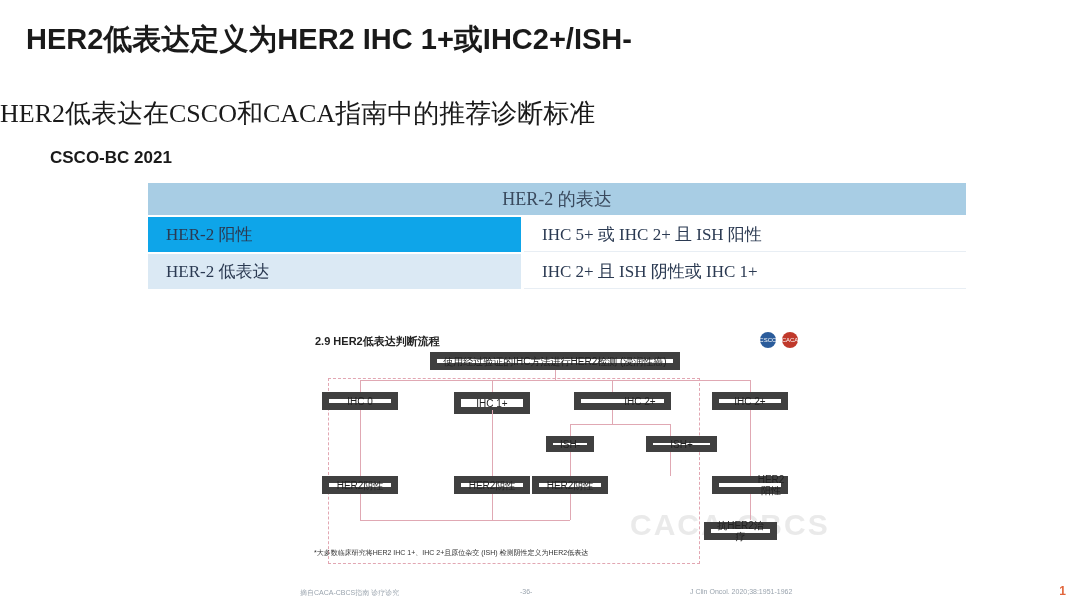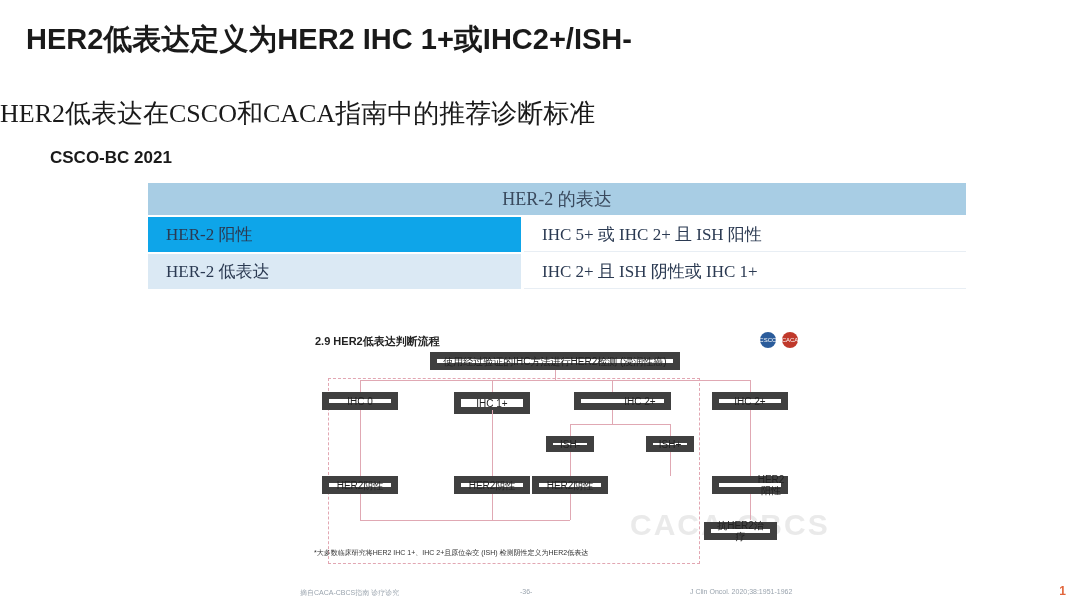--- a/index.html
+++ b/index.html
@@ -271,21 +271,21 @@
     <div class="flow-box" style="left:154px; top:62px; width:76px; height:22px;">IHC 1+</div>
     <div class="flow-box" style="left:274px; top:62px; width:97px; height:18px;padding-left:37px;">IHC 2+</div>
     <div class="flow-box" style="left:412px; top:62px; width:76px; height:18px;">IHC 2+</div>
 
     <div class="conn" style="left:312px; top:80px; width:1px; height:14px;"></div>
     <div class="conn" style="left:270px; top:94px; width:100px; height:1px;"></div>
     <div class="conn" style="left:270px; top:94px; width:1px; height:12px;"></div>
     <div class="conn" style="left:370px; top:94px; width:1px; height:12px;"></div>
 
     <div class="flow-box" style="left:246px; top:106px; width:48px; height:16px;">ISH-</div>
-    <div class="flow-box" style="left:346px; top:106px; width:48px; height:16px;">ISH+</div>
+    <div class="flow-box" style="left:346px; top:106px; width:71px; height:16px;">ISH+</div>
 
     <div class="conn" style="left:60px; top:80px; width:1px; height:66px;"></div>
     <div class="conn" style="left:192px; top:80px; width:1px; height:66px;"></div>
     <div class="conn" style="left:270px; top:122px; width:1px; height:24px;"></div>
     <div class="conn" style="left:370px; top:122px; width:1px; height:24px;"></div>
     <div class="conn" style="left:450px; top:80px; width:1px; height:66px;"></div>
 
     <div class="flow-box" style="left:22px; top:146px; width:76px; height:18px;">HER2阴性</div>
     <div class="flow-box" style="left:154px; top:146px; width:76px; height:18px;">HER2阴性</div>
     <div class="flow-box" style="left:232px; top:146px; width:76px; height:18px;">HER2阴性</div>

